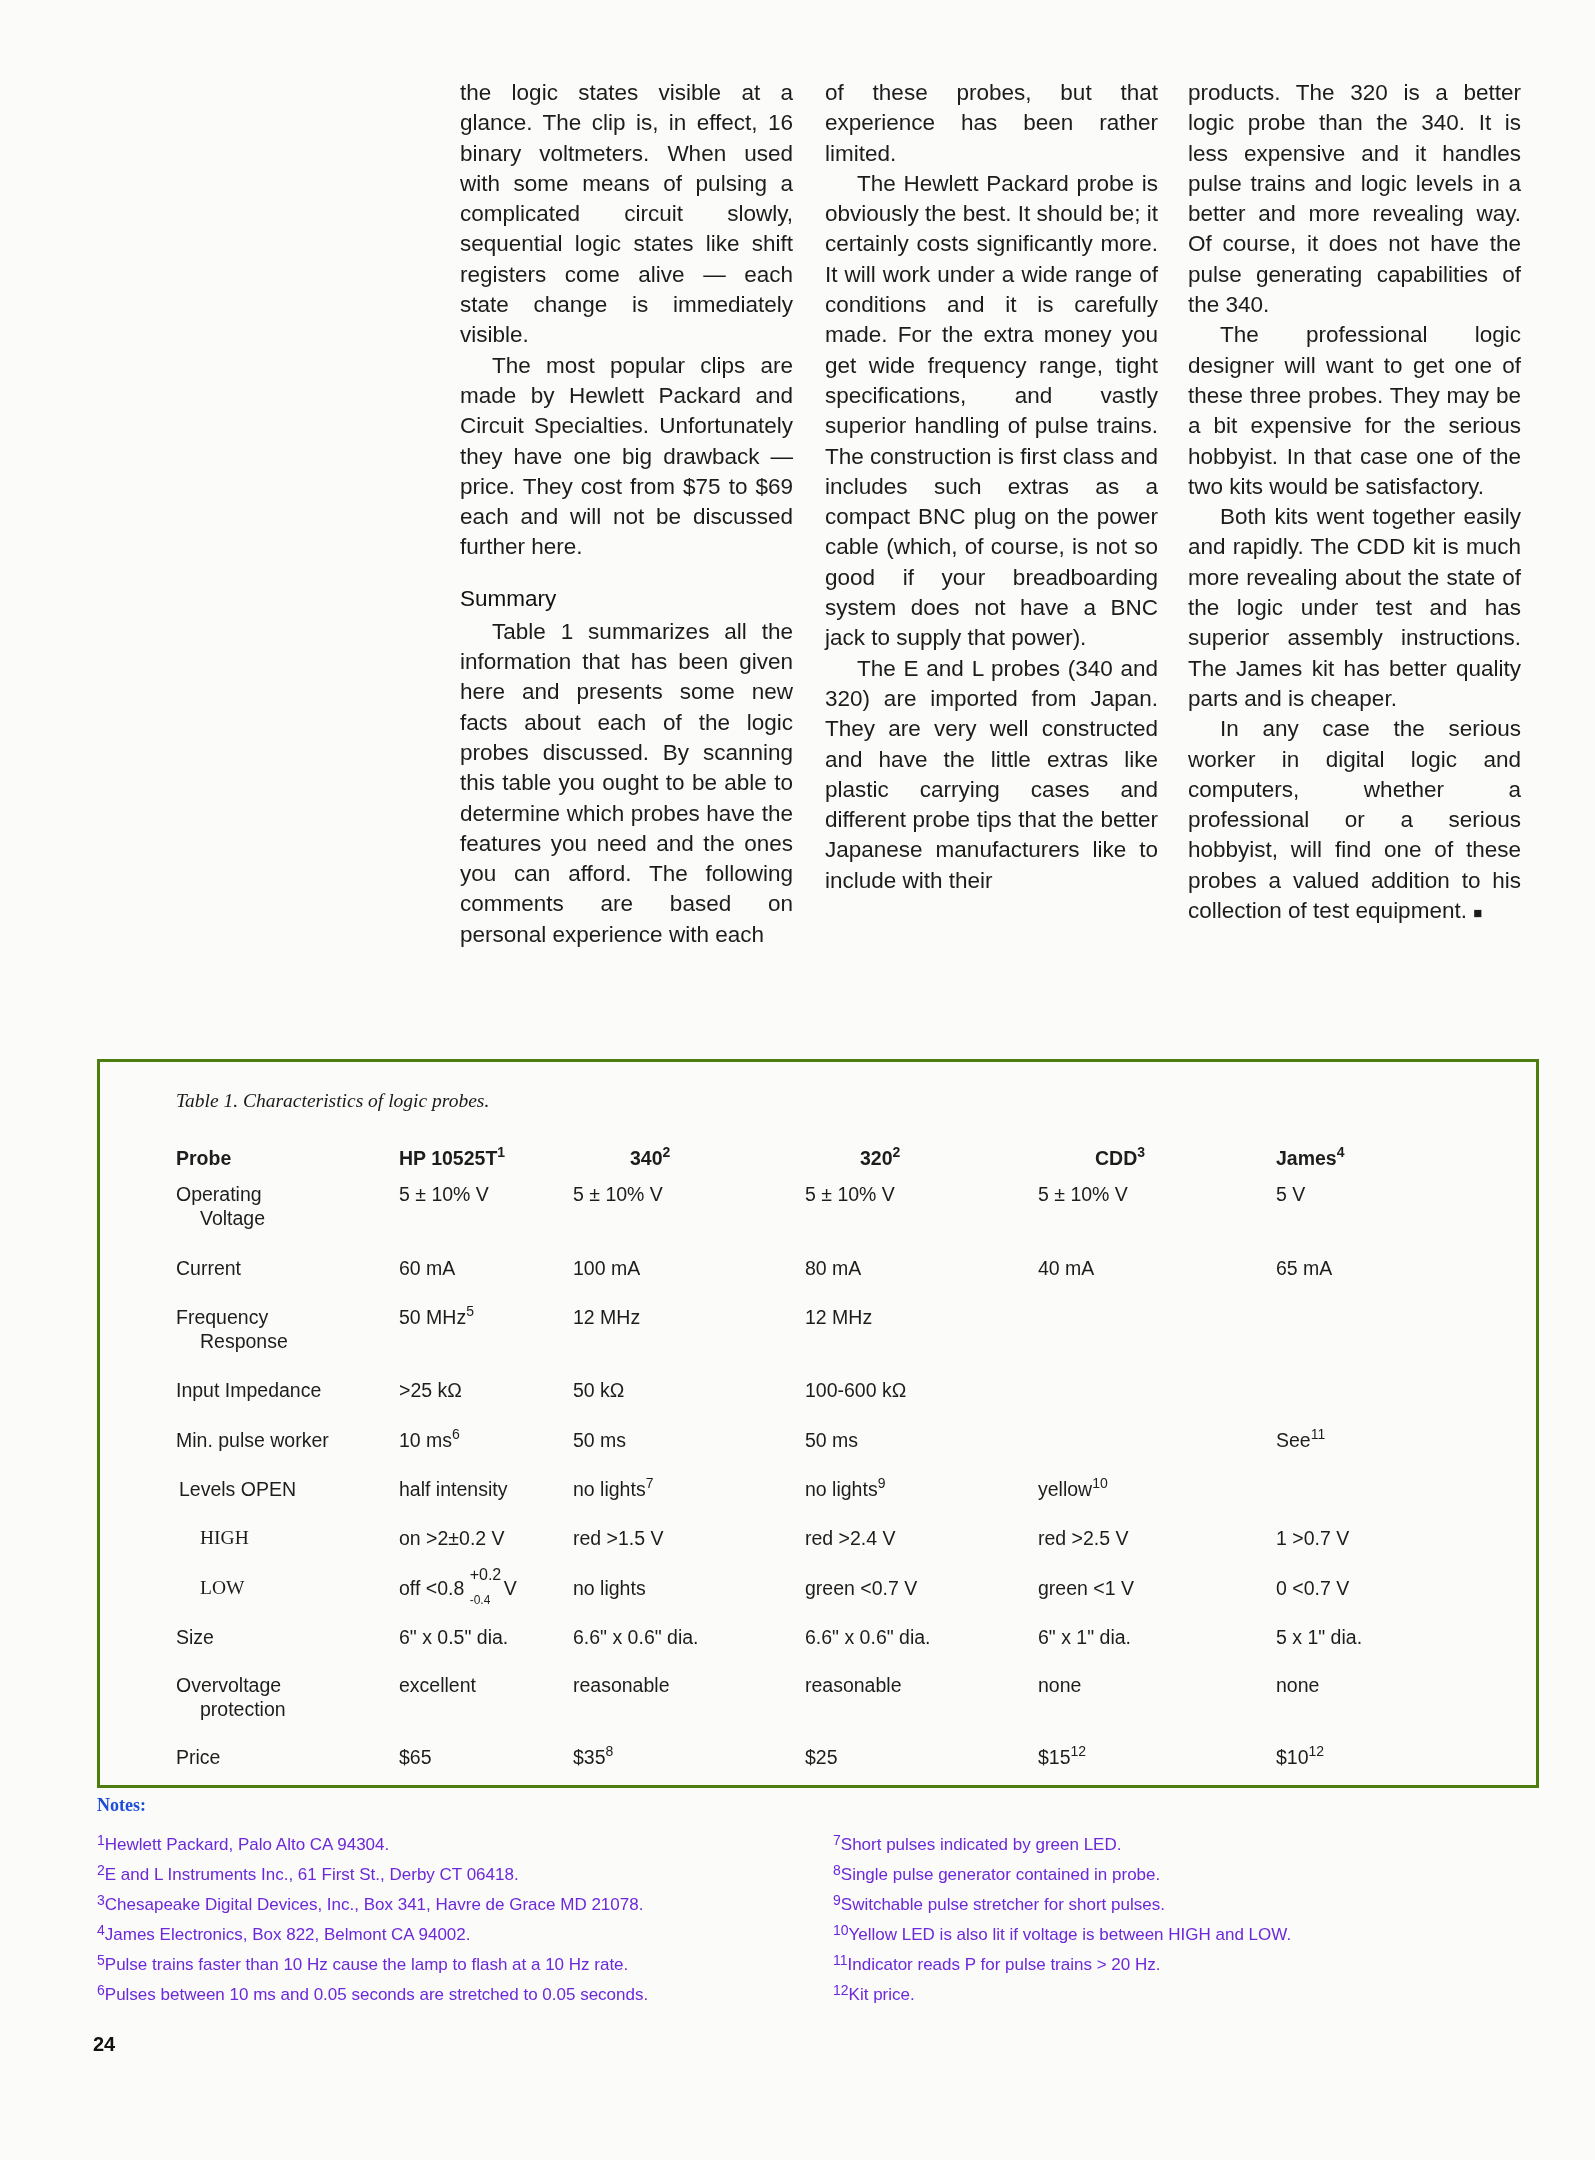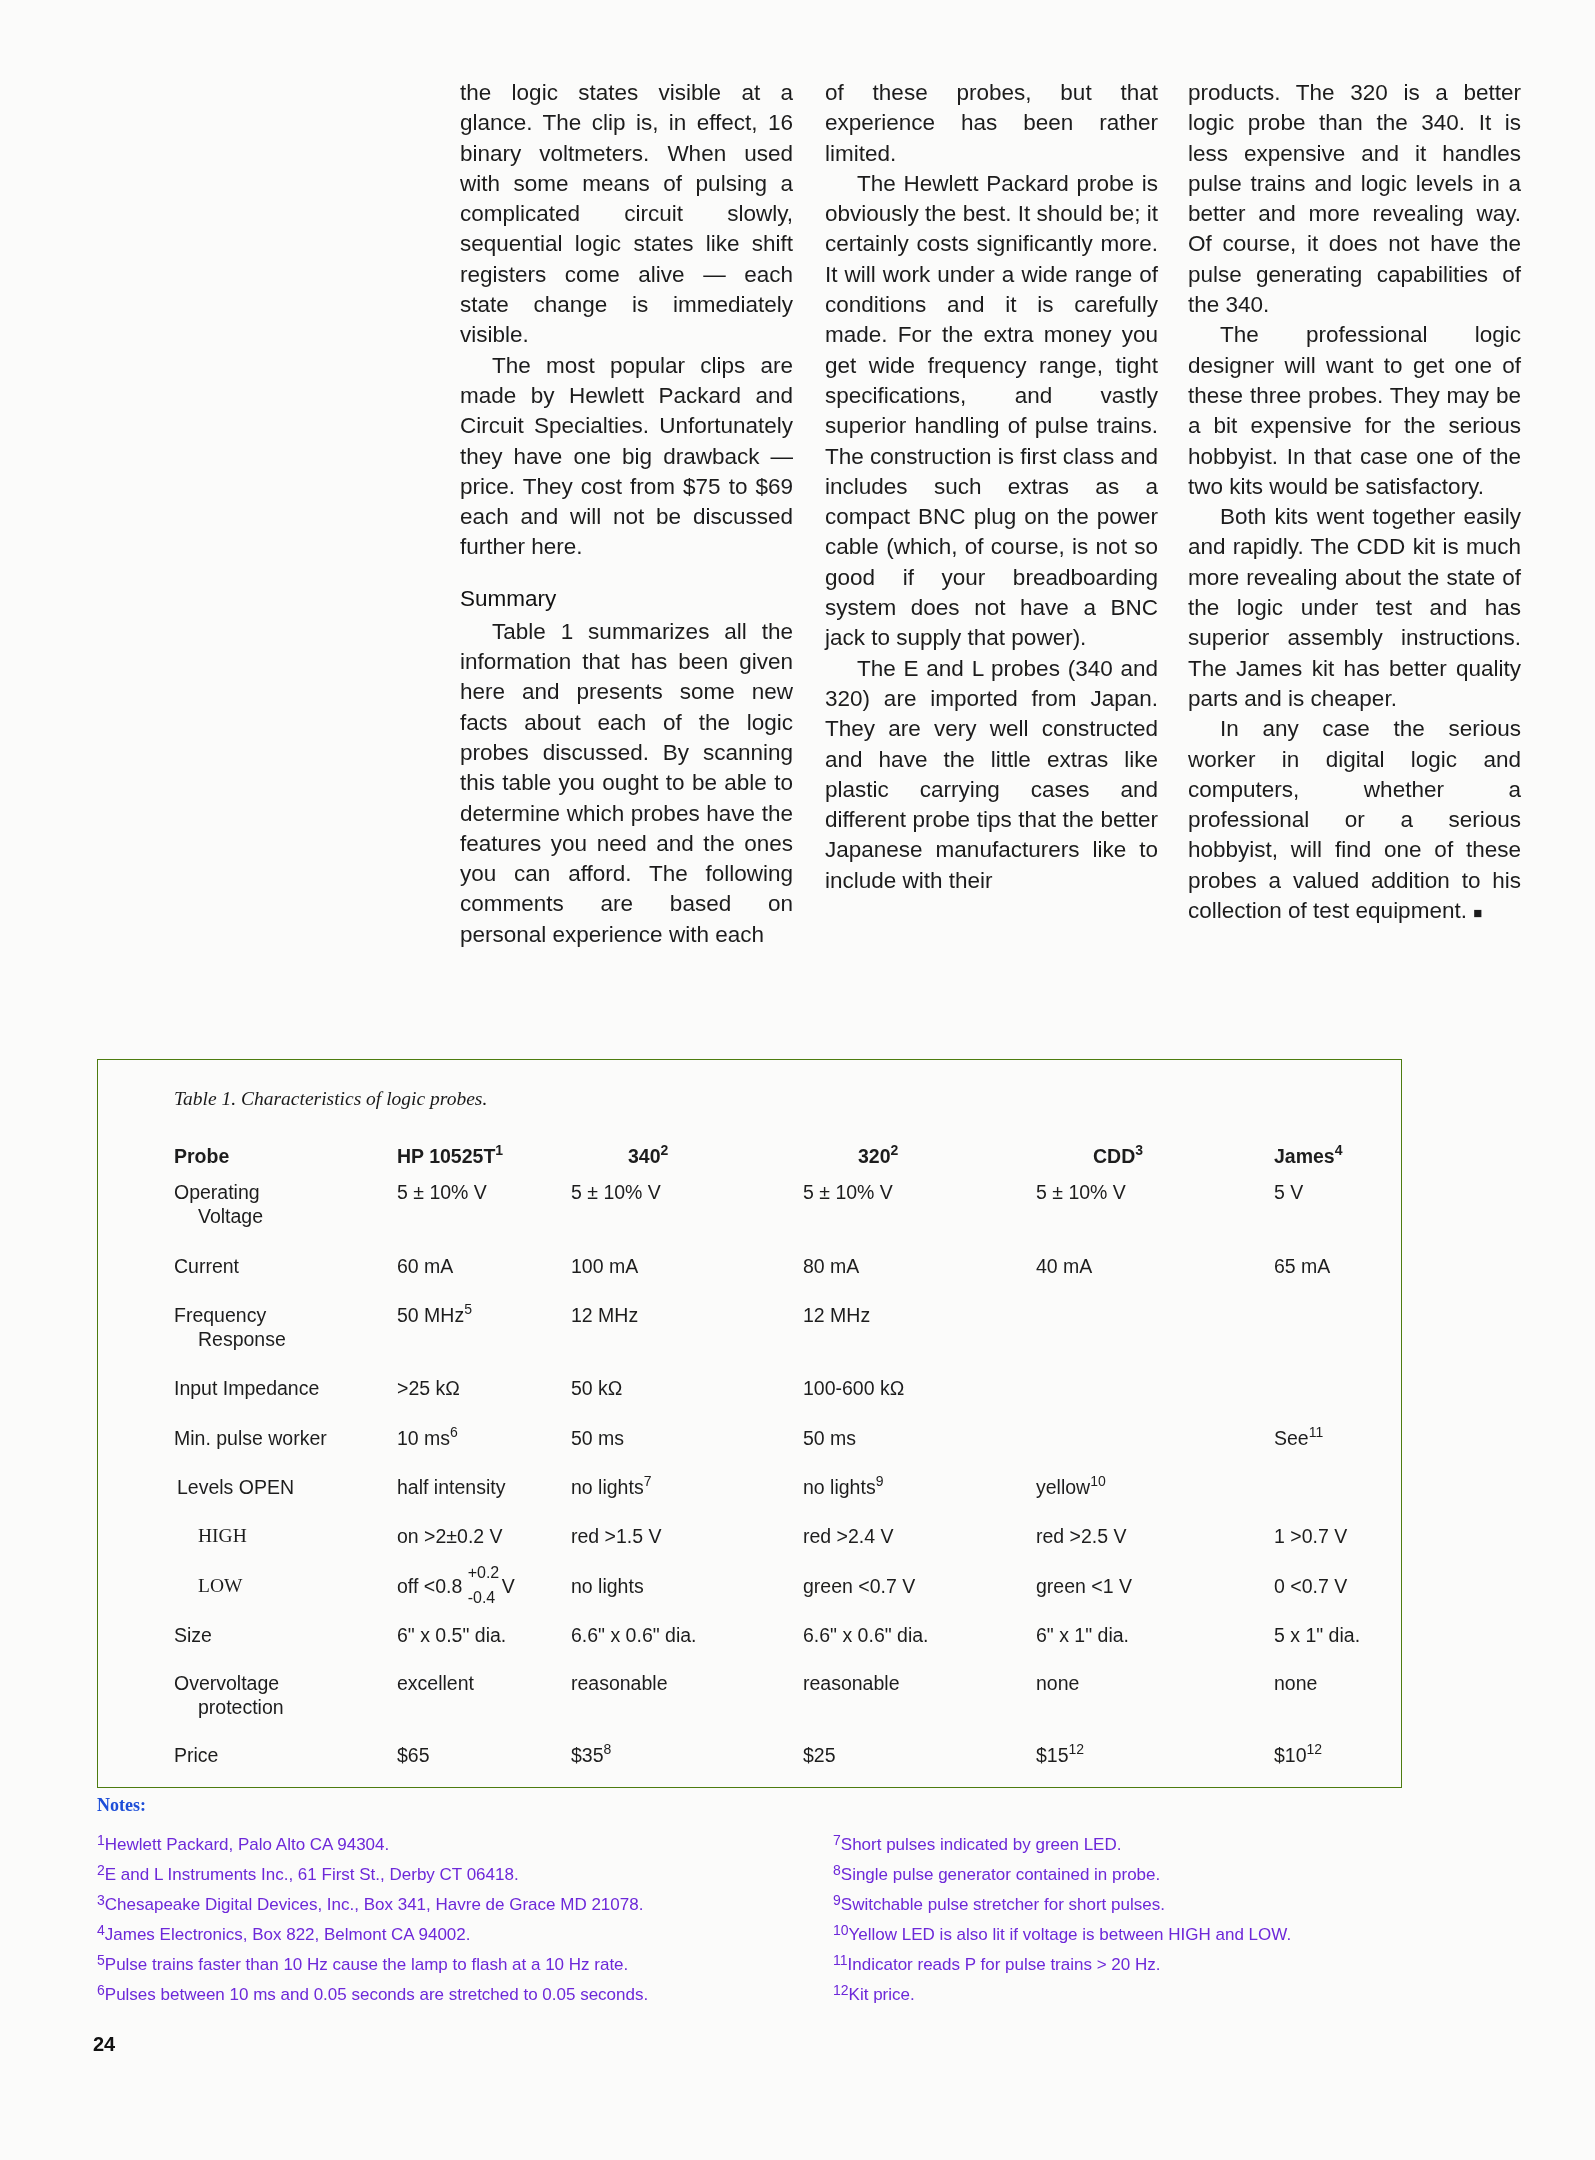--- a/index.html
+++ b/index.html
@@ -30,22 +30,22 @@
   }
   #col1 { left: 460px; }
   #col2 { left: 825px; }
   #col3 { left: 1188px; }
 
   .endmark { font-size: 15px; }
 
   #table-box {
     position: absolute;
     left: 97px; top: 1059px;
-    width: 1305px; height: 729px;
-    border: 1px solid #4d7c0f;
+    width: 1442px; height: 729px;
+    border: 3px solid #4d7c0f;
     box-sizing: border-box;
   }
   #table-caption {
     position: absolute; left: 76px; top: 28px;
     font-family: "Liberation Serif", serif;
     font-style: italic; font-size: 19.5px;
     color: #1a1a1a;
   }
   .trow {
     position: absolute; left: 0; width: 100%;
@@ -62,21 +62,21 @@
   .trow .c4 { left: 938px; }
   .trow .c5 { left: 1176px; }
   .trow.header .cell { font-weight: bold; }
   .trow.header .c2 { left: 530px; }
   .trow.header .c3 { left: 760px; }
   .trow.header .c4 { left: 995px; }
   .label2 { display: block; padding-left: 24px; }
   sup { font-size: 14px; vertical-align: 8px; line-height: 0; }
   .frac { display: inline-block; position: relative; width: 34px; height: 24px; vertical-align: top; }
   .frac .up { position: absolute; left: 0; top: -13px; font-size: 16px; }
-  .frac .dn { position: absolute; left: 0; top: 12px; font-size: 16px; }
+  .frac .dn { position: absolute; left: 0; top: 12px; font-size: 12px; }
 
   #notes-title {
     position: absolute; left: 97px; top: 1795px;
     font-family: "Liberation Serif", serif; font-weight: bold;
     font-size: 18px; color: #1d4ed8; text-align: right;
   }
   .notes {
     position: absolute;
     font-family: Liberation Sans, sans-serif;
     font-size: 17px; line-height: 30px;

